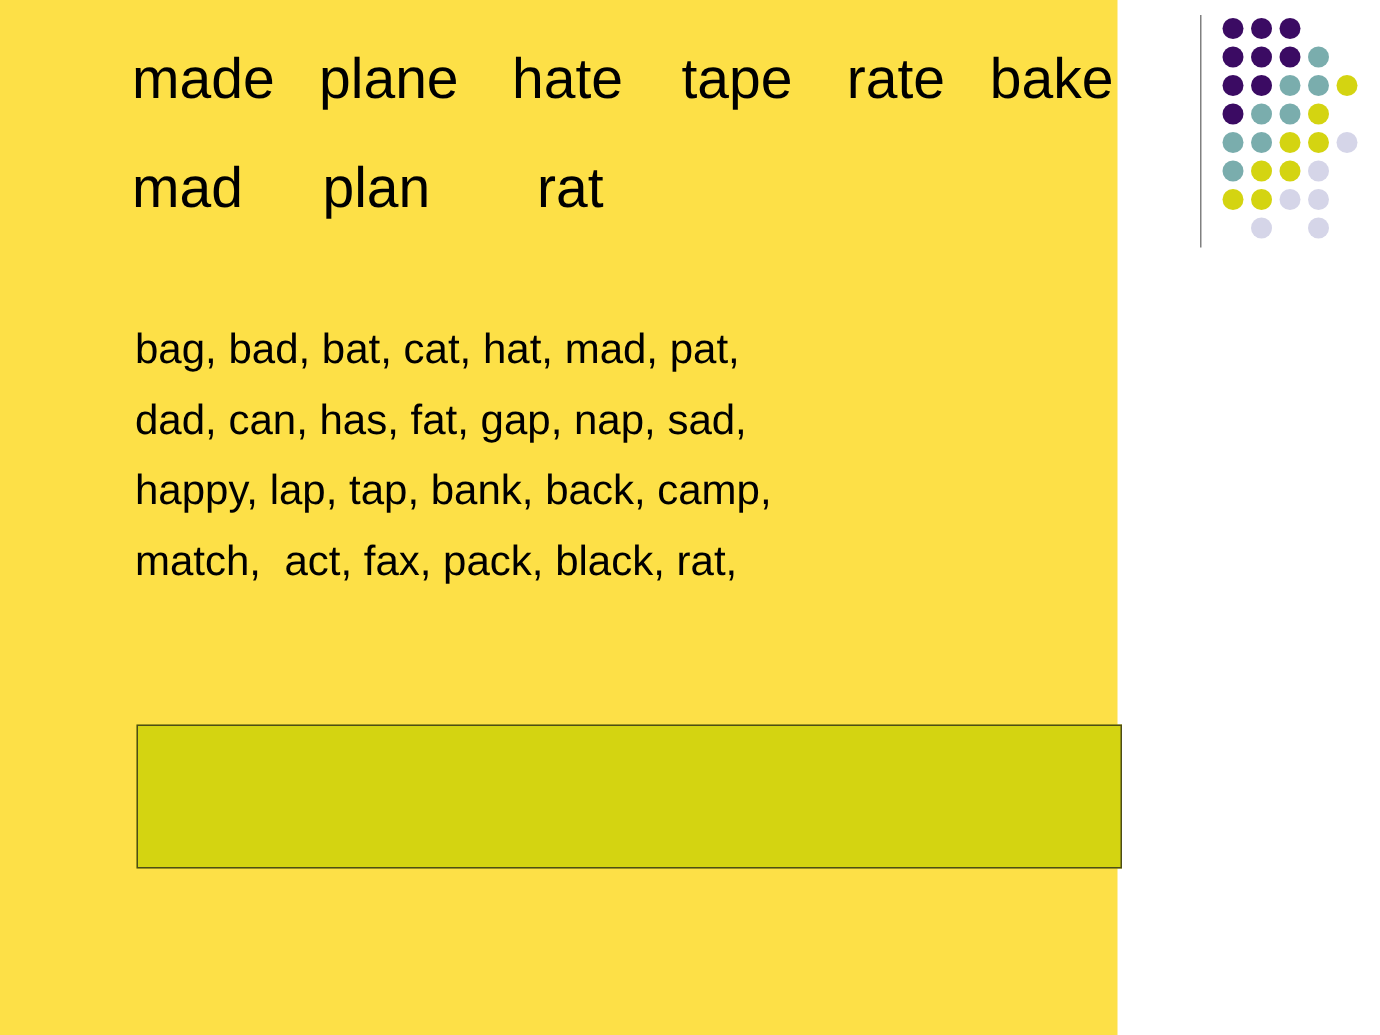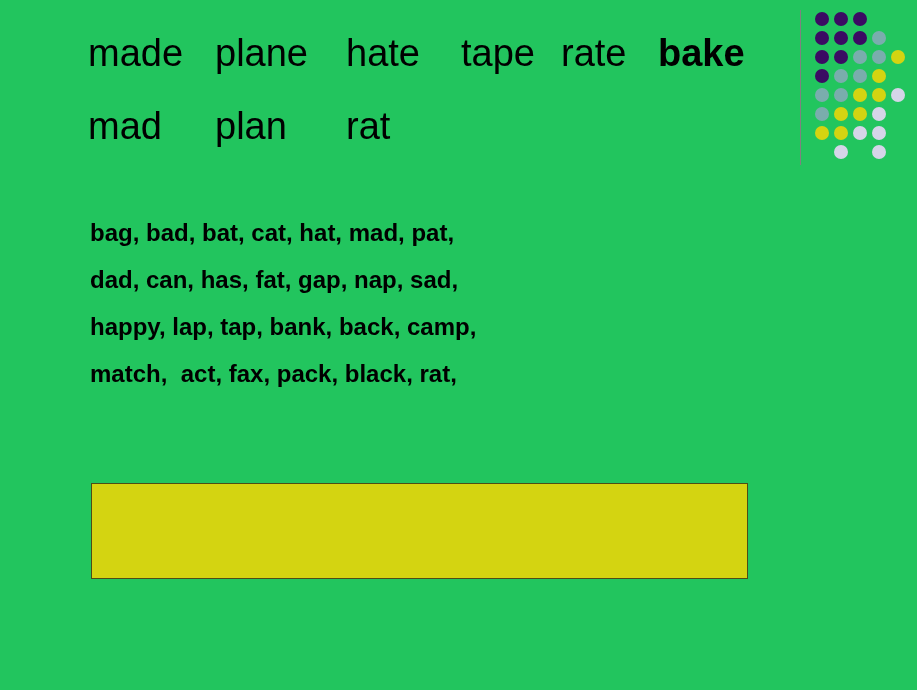--- a/index.html
+++ b/index.html
@@ -8,23 +8,23 @@
   }
   body {
     width: 920px;
     height: 690px;
     background: #ffffff;
     font-family: "Liberation Sans", sans-serif;
     overflow: hidden;
   }
   .slide {
     position: relative;
-    width: 917px;
+    width: 745px;
     height: 690px;
-    background: #22c55e;
+    background: #fde047;
   }
 
   
   .word-table {
     position: absolute;
     left: 88px;
     top: 34px;
     width: 672px;
   }
   .word-row {
@@ -37,36 +37,35 @@
     line-height: 1;
     color: #000000;
     letter-spacing: 0px;
     white-space: nowrap;
     text-align: left;
   }
   .c0 { width: 127px; }
   .c1 { width: 131px; }
   .c2 { width: 115px; }
   .c3 { width: 100px; }
-  .c4 { width: 97px; }
-  .c5 { width: 102px; font-weight: bold; }
+  .c4 { width: 97px; margin-left: 12px; }
+  .c5 { width: 102px; }
 
   
   .word-list {
     position: absolute;
     left: 90px;
     top: 209px;
     width: 660px;
   }
   .list-line {
-    font-size: 24px;
+    font-size: 28px;
     line-height: 47px;
     color: #000000;
     white-space: pre;
-    font-weight: bold;
   }
 
   
   .yellow-box {
     position: absolute;
     left: 91px;
     top: 483px;
     width: 657px;
     height: 96px;
     background: #d4d411;

